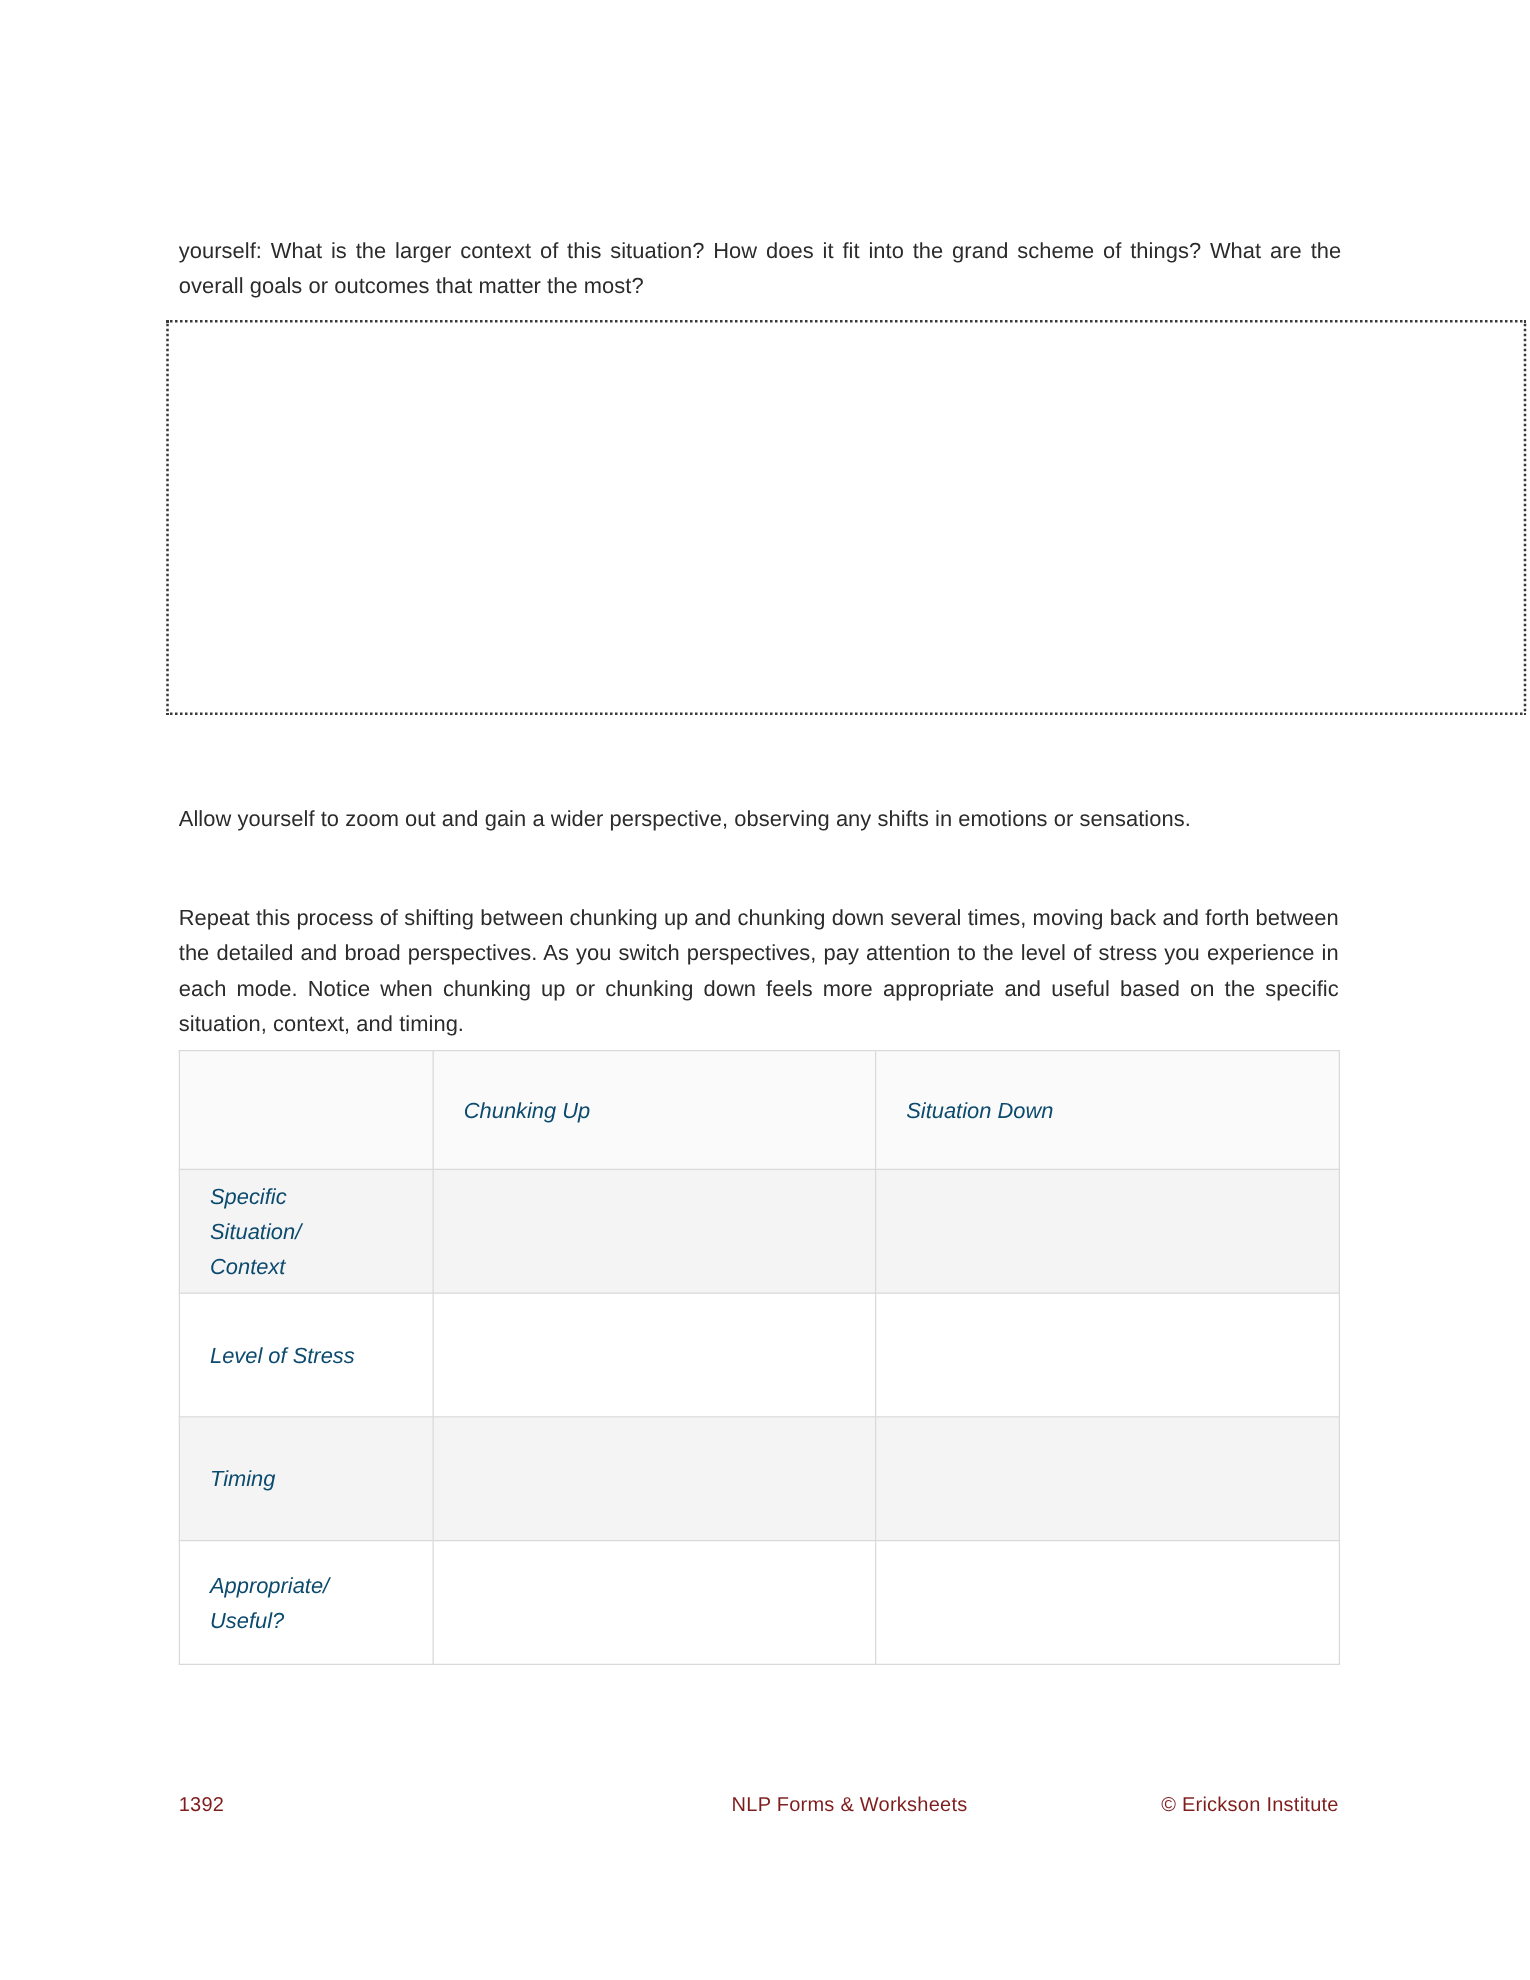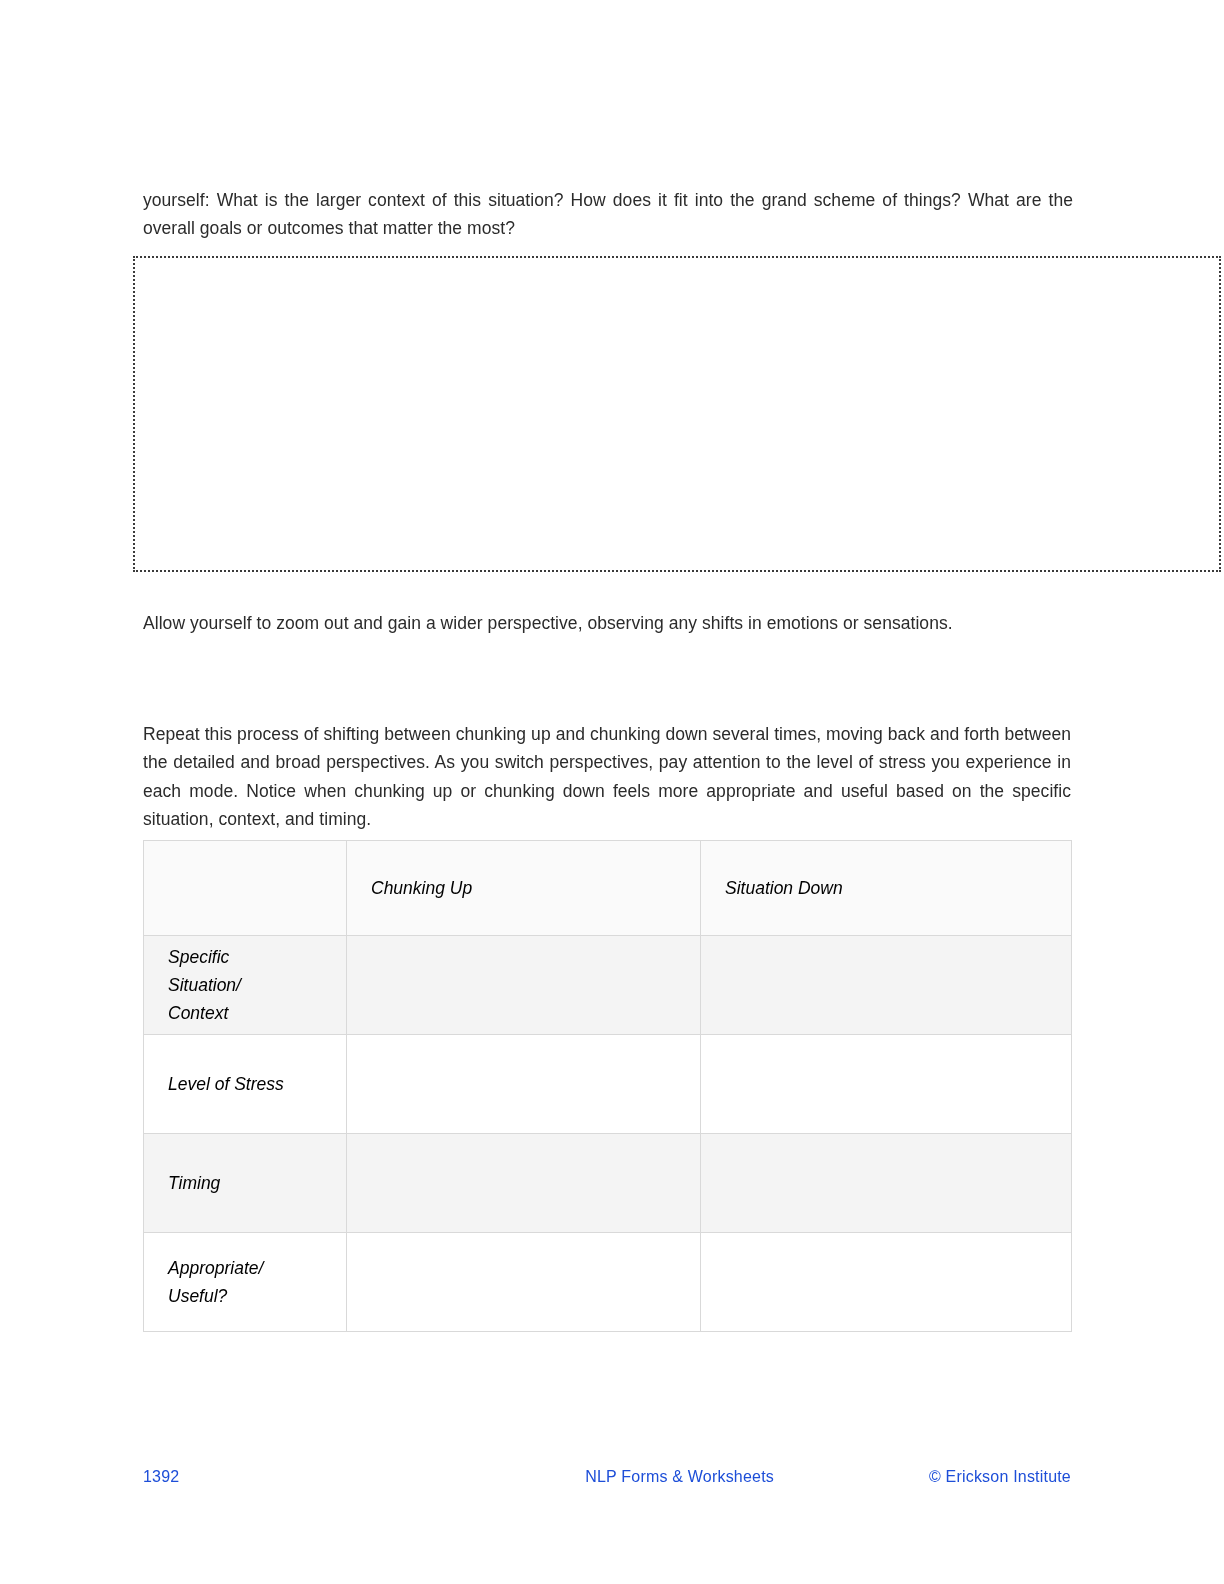--- a/index.html
+++ b/index.html
@@ -51,21 +51,21 @@
     width: 1088px;
     height: 316px;
     box-sizing: border-box;
     border: 2px dotted #3a3a3a;
     background: #ffffff;
   }
 
   #allow-para {
     position: absolute;
     left: 0;
-    top: 591px;
+    top: 623px;
     width: 928px;
   }
 
   #repeat-para {
     position: absolute;
     left: 0;
     top: 702px;
     width: 928px;
   }
 
@@ -85,21 +85,21 @@
   #worksheet-table td,
   #worksheet-table th {
     border: 1px solid #d9d9d9;
     padding: 0 24px;
     vertical-align: middle;
     text-align: left;
     font-weight: normal;
     font-style: italic;
     font-size: 17.5px;
     line-height: 28px;
-    color: #000000;
+    color: #0c4a6e;
     box-sizing: border-box;
   }
 
   #worksheet-table thead th {
     height: 95px;
     background: #fafafa;
   }
   #worksheet-table thead th.blank-head {
     background: #fafafa;
   }
@@ -114,26 +114,26 @@
     height: 99px;
   }
   #worksheet-table tbody td.label-cell {
     white-space: pre-line;
   }
 
   
   #page-footer {
     position: absolute;
     left: 0;
-    top: 1468px;
+    top: 1436px;
     width: 928px;
     display: flex;
     align-items: baseline;
     font-size: 16px;
-    color: #1d4ed8;
+    color: #7f1d1d;
     letter-spacing: 0.2px;
   }
   #page-footer .f-left { width: 28%; text-align: left; }
   #page-footer .f-center { width: 40%; text-align: right; }
   #page-footer .f-right { width: 32%; text-align: right; }
 </style>
 </head>
 <body>
 
 <div class="page">

